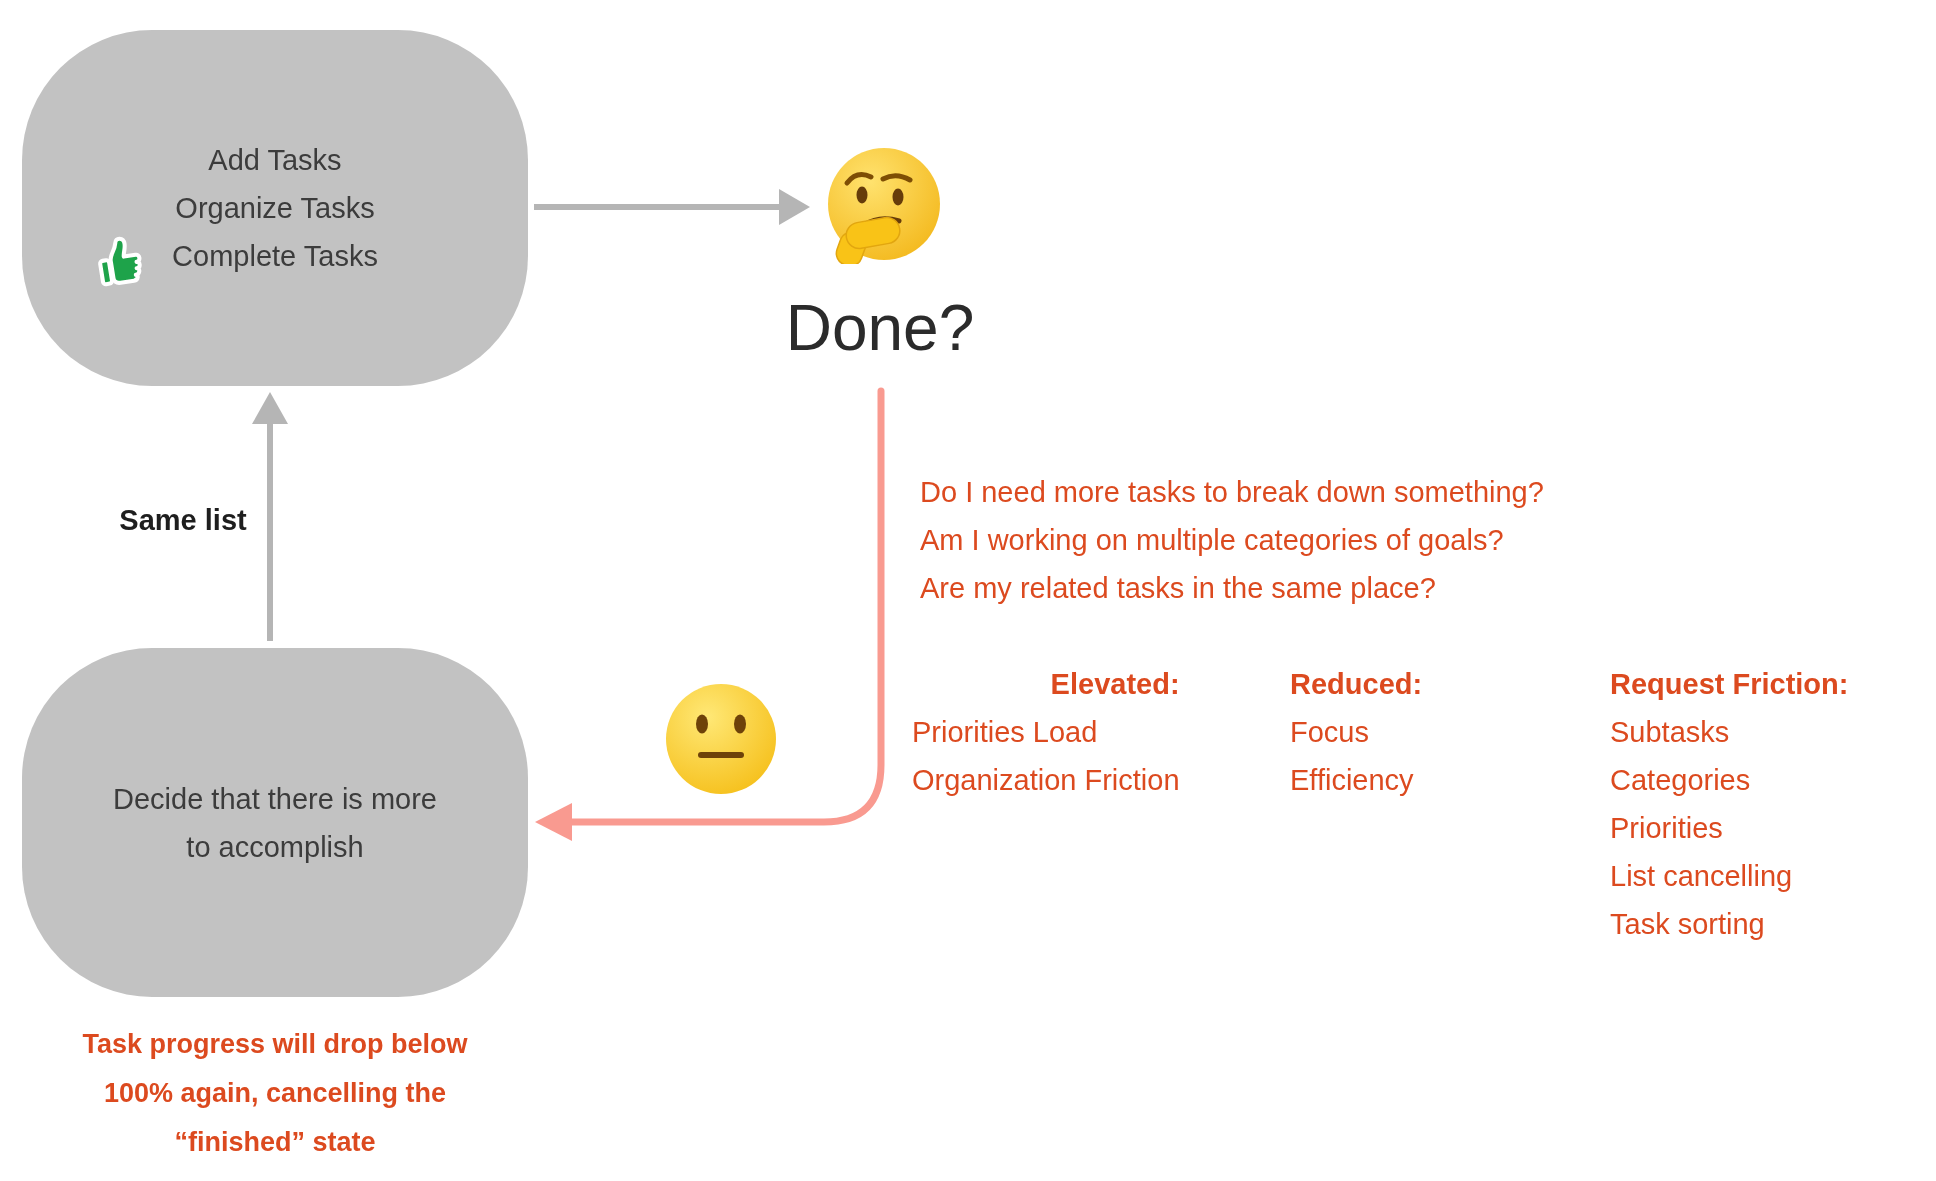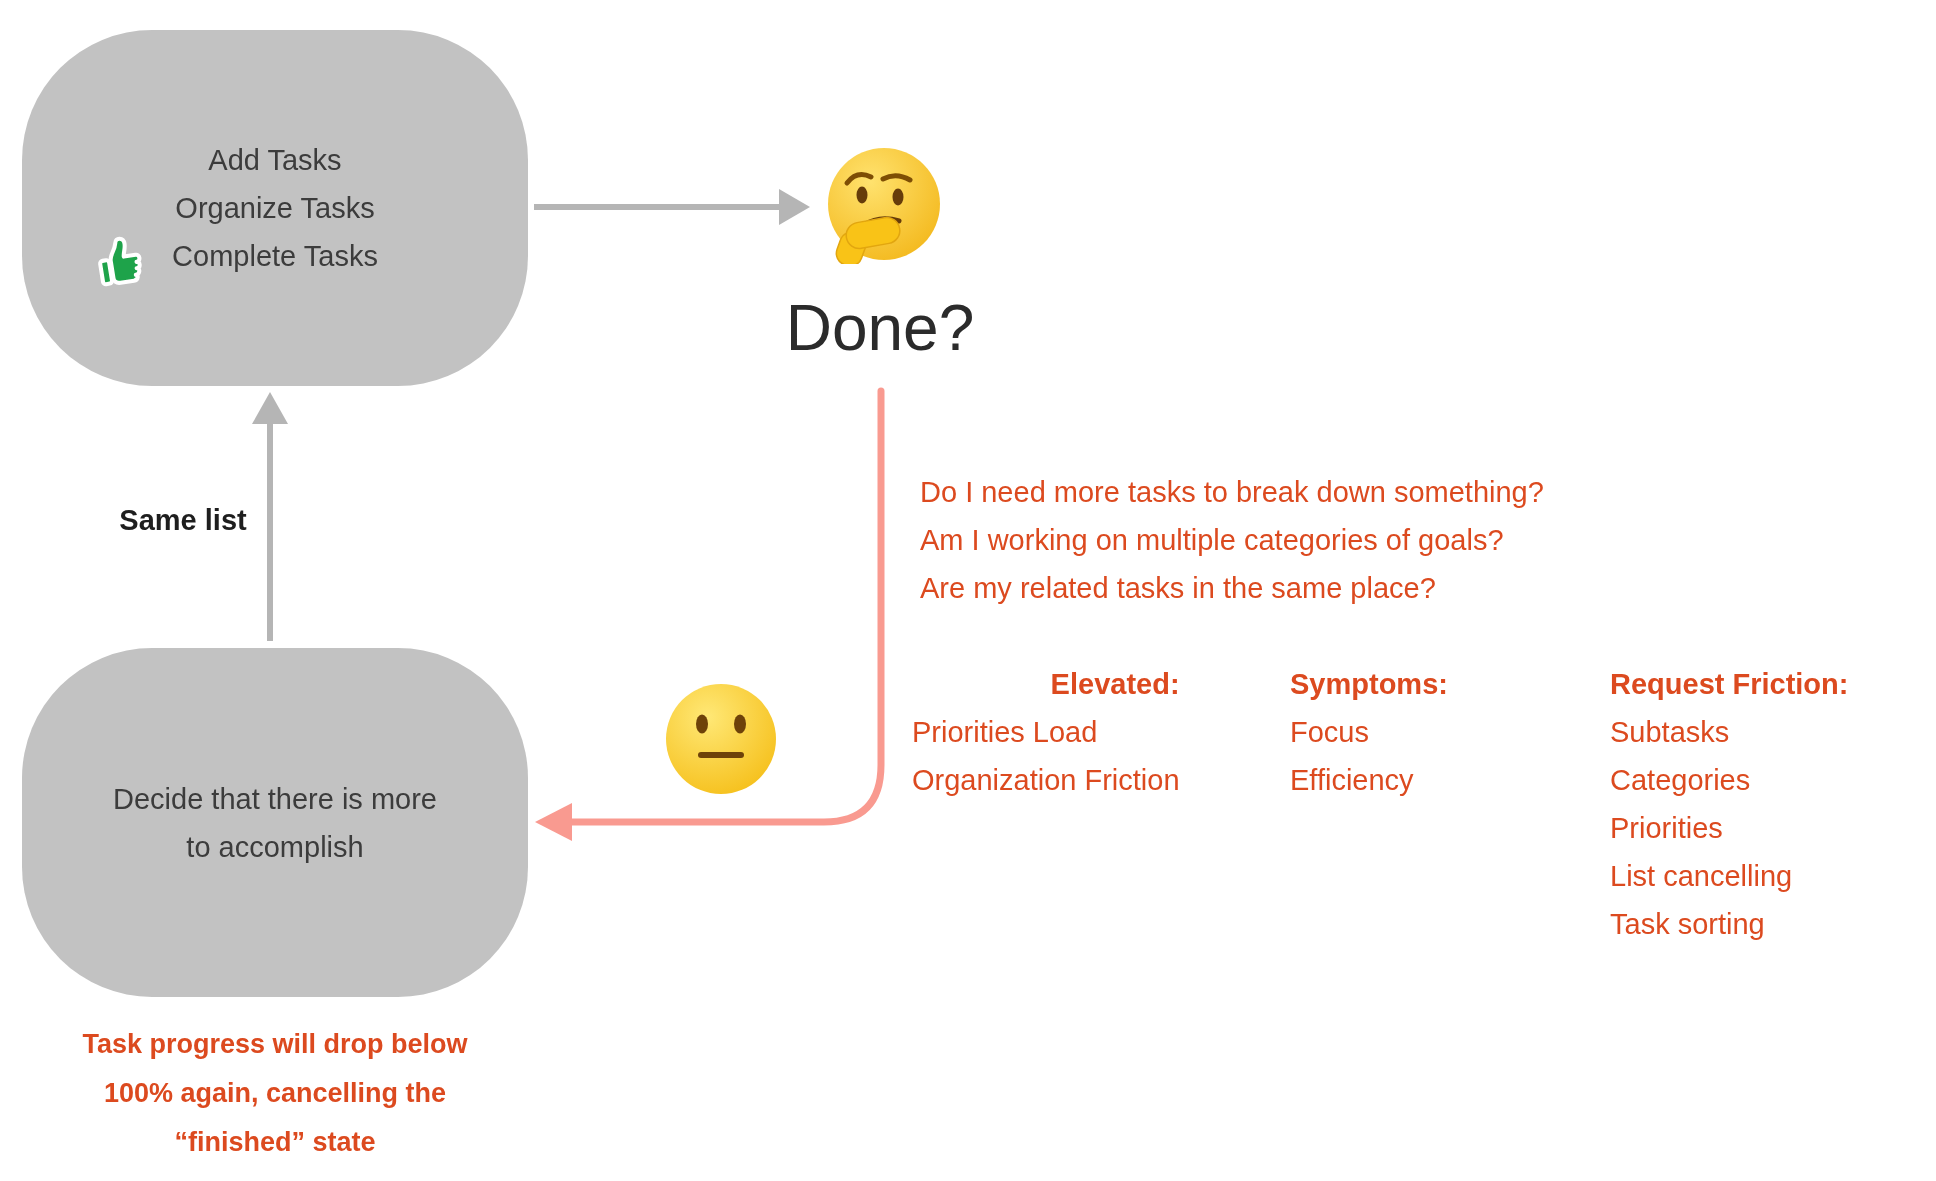--- a/index.html
+++ b/index.html
@@ -132,21 +132,21 @@
     <div>Are my related tasks in the same place?</div>
   </div>
 
   <div class="col col-elevated">
     <div class="col-header">Elevated:</div>
     <div>Priorities Load</div>
     <div>Organization Friction</div>
   </div>
 
   <div class="col col-reduced">
-    <div class="col-header">Symptoms:</div>
+    <div class="col-header">Reduced:</div>
     <div>Focus</div>
     <div>Efficiency</div>
   </div>
 
   <div class="col col-symptoms">
     <div class="col-header">Request Friction:</div>
     <div>Subtasks</div>
     <div>Categories</div>
     <div>Priorities</div>
     <div>List cancelling</div>

